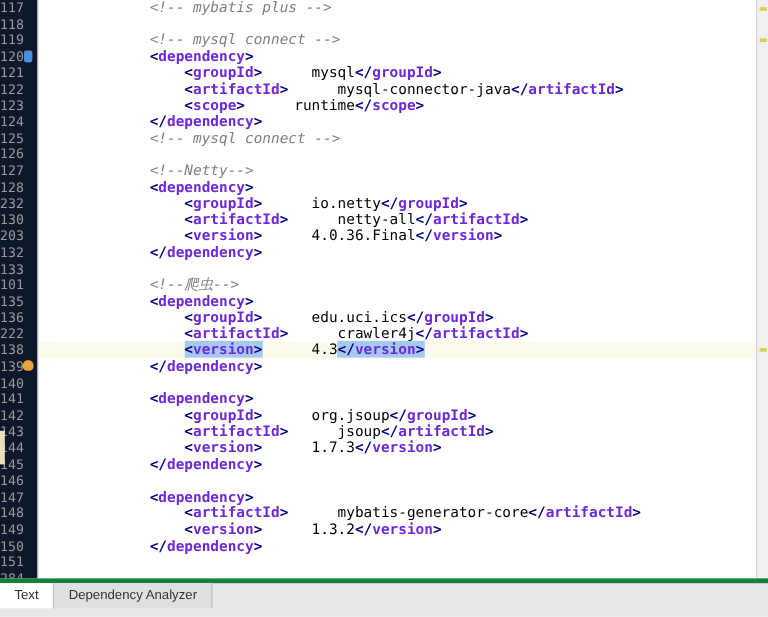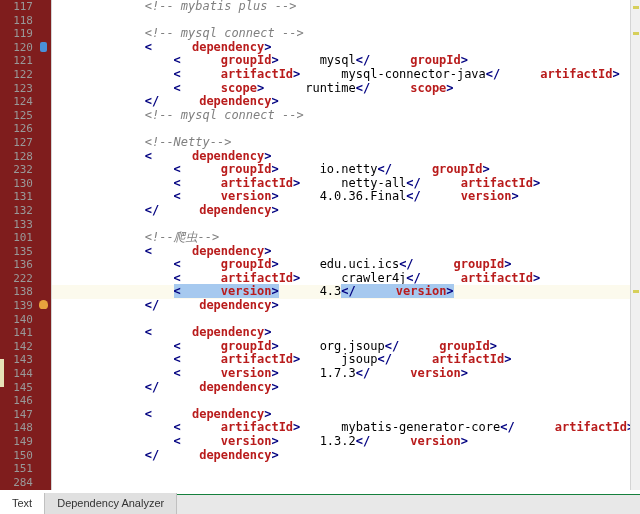--- a/index.html
+++ b/index.html
@@ -12,23 +12,23 @@
     height: 514px;
     overflow: hidden;
     position: relative;
   }
   .editor-area {
     display: flex;
     height: 490px;
     overflow: hidden;
   }
   .gutter {
-    background: #7f1d1d;
+    background: #0f172a;
     border-right: 1px solid #d4d4d4;
-    width: 52px;
+    width: 32px;
     flex-shrink: 0;
     padding-top: 0;
     user-select: none;
   }
   .gutter-line {
     height: 13.6px;
     line-height: 13.6px;
     text-align: right;
     padding-right: 18px;
     color: #999;
@@ -67,33 +67,33 @@
     padding-left: 6px;
     font-size: 12px;
   }
   .highlight-line {
     background: #fcfaed;
   }
   .sel {
     background: #a6c9ef;
   }
   .c-comment { color: #808080; font-style: italic; }
-  .c-tag { color: #b91c1c; font-weight: bold; margin-left: 40px; }
+  .c-tag { color: #6d28d9; font-weight: bold; }
   .c-bracket { color: #000080; font-weight: bold; }
   .c-text { color: #000000; margin-left: 41px; }
   .tabs {
     position: absolute;
     bottom: 0;
     left: 0;
     right: 0;
-    height: 20px;
+    height: 32px;
     background: #e8e8e8;
-    border-top: 1px solid #15803d;
+    border-top: 4px solid #15803d;
     display: flex;
-    align-items: flex-end;
+    align-items: flex-start;
     font-family: "Segoe UI", Tahoma, sans-serif;
     font-size: 11px;
   }
   .tab {
     padding: 0 12px;
     line-height: 21px;
     border-right: 1px solid #c0c0c0;
     color: #333;
     cursor: pointer;
     background: #e0e0e0;
@@ -137,21 +137,21 @@
       <div class="gutter-line">121</div>
       <div class="gutter-line">122</div>
       <div class="gutter-line">123</div>
       <div class="gutter-line">124</div>
       <div class="gutter-line">125</div>
       <div class="gutter-line">126</div>
       <div class="gutter-line">127</div>
       <div class="gutter-line">128</div>
       <div class="gutter-line">232</div>
       <div class="gutter-line">130</div>
-      <div class="gutter-line">131</div>
+      <div class="gutter-line">203</div>
       <div class="gutter-line">132</div>
       <div class="gutter-line">133</div>
       <div class="gutter-line">101</div>
       <div class="gutter-line">135</div>
       <div class="gutter-line">136</div>
       <div class="gutter-line">222</div>
       <div class="gutter-line">138</div>
       <div class="gutter-line">139<div class="gutter-icon">
           <div class="icon-bulb"></div>
         </div></div>

